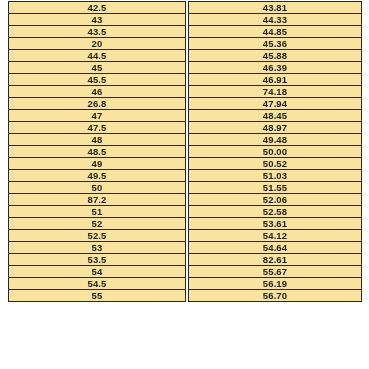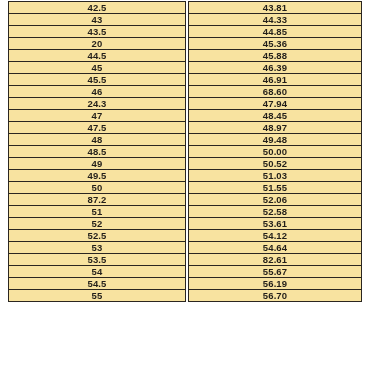--- a/index.html
+++ b/index.html
@@ -100,24 +100,24 @@
           <td class="col-right">46.39</td>
         </tr>
         <tr>
           <td class="col-left">45.5</td>
           <td class="col-spacer"></td>
           <td class="col-right">46.91</td>
         </tr>
         <tr>
           <td class="col-left">46</td>
           <td class="col-spacer"></td>
-          <td class="col-right">68.60</td>
-        </tr>
-        <tr>
-          <td class="col-left">24.3</td>
+          <td class="col-right">74.18</td>
+        </tr>
+        <tr>
+          <td class="col-left">26.8</td>
           <td class="col-spacer"></td>
           <td class="col-right">47.94</td>
         </tr>
         <tr>
           <td class="col-left">47</td>
           <td class="col-spacer"></td>
           <td class="col-right">48.45</td>
         </tr>
         <tr>
           <td class="col-left">47.5</td>

